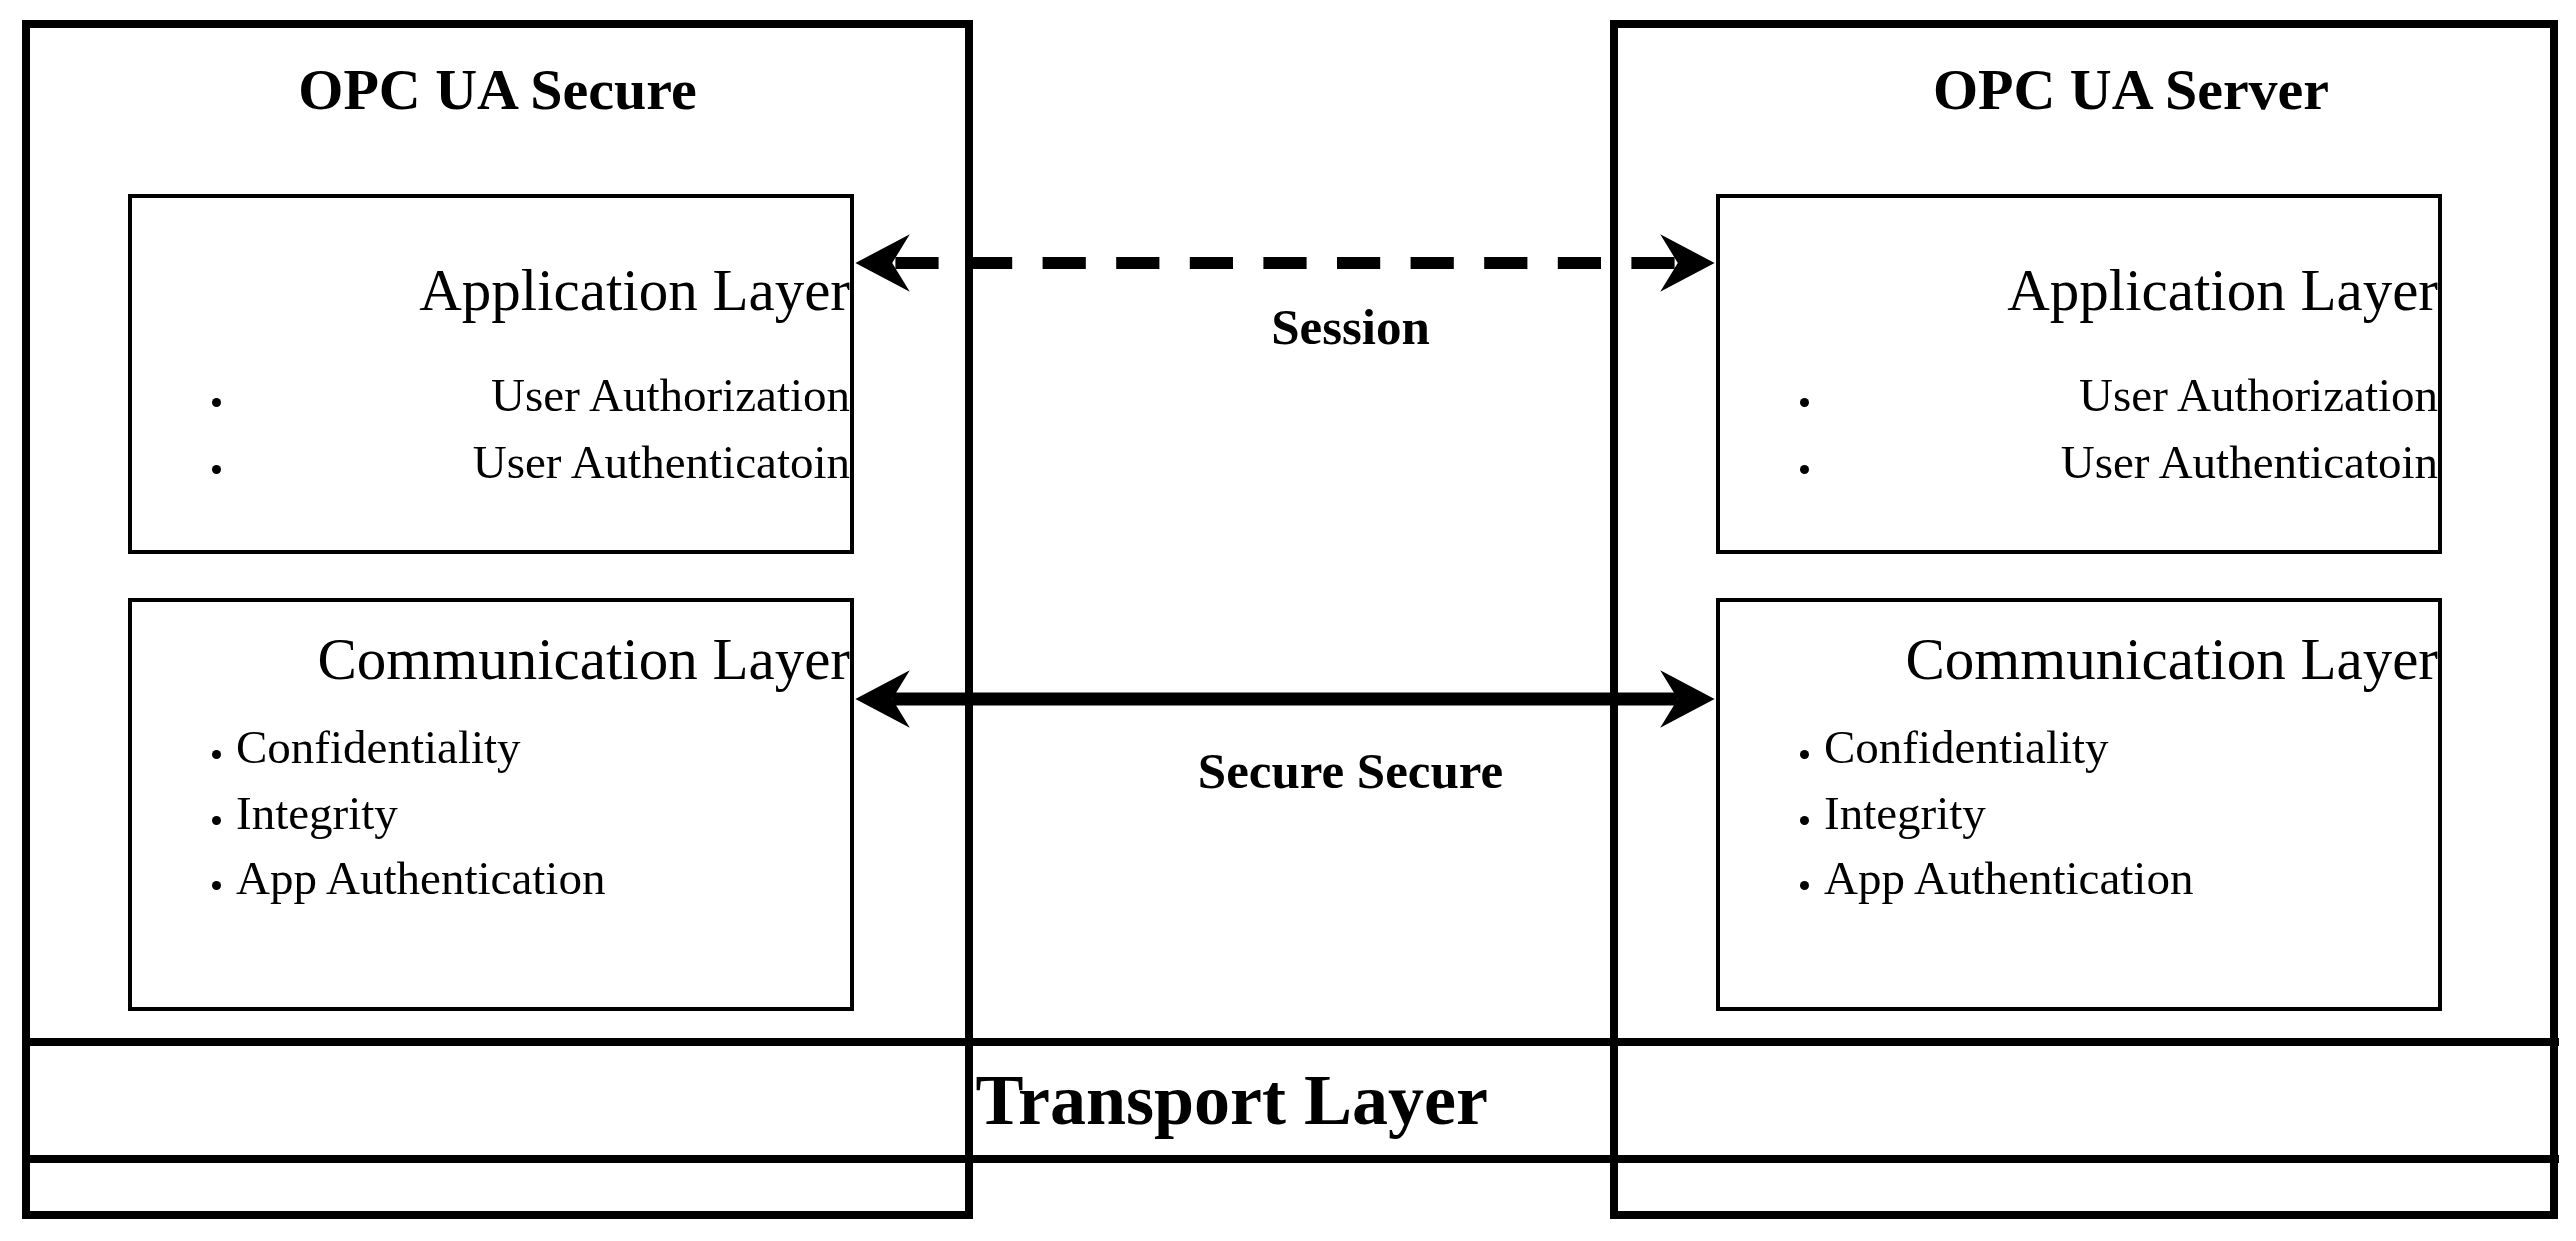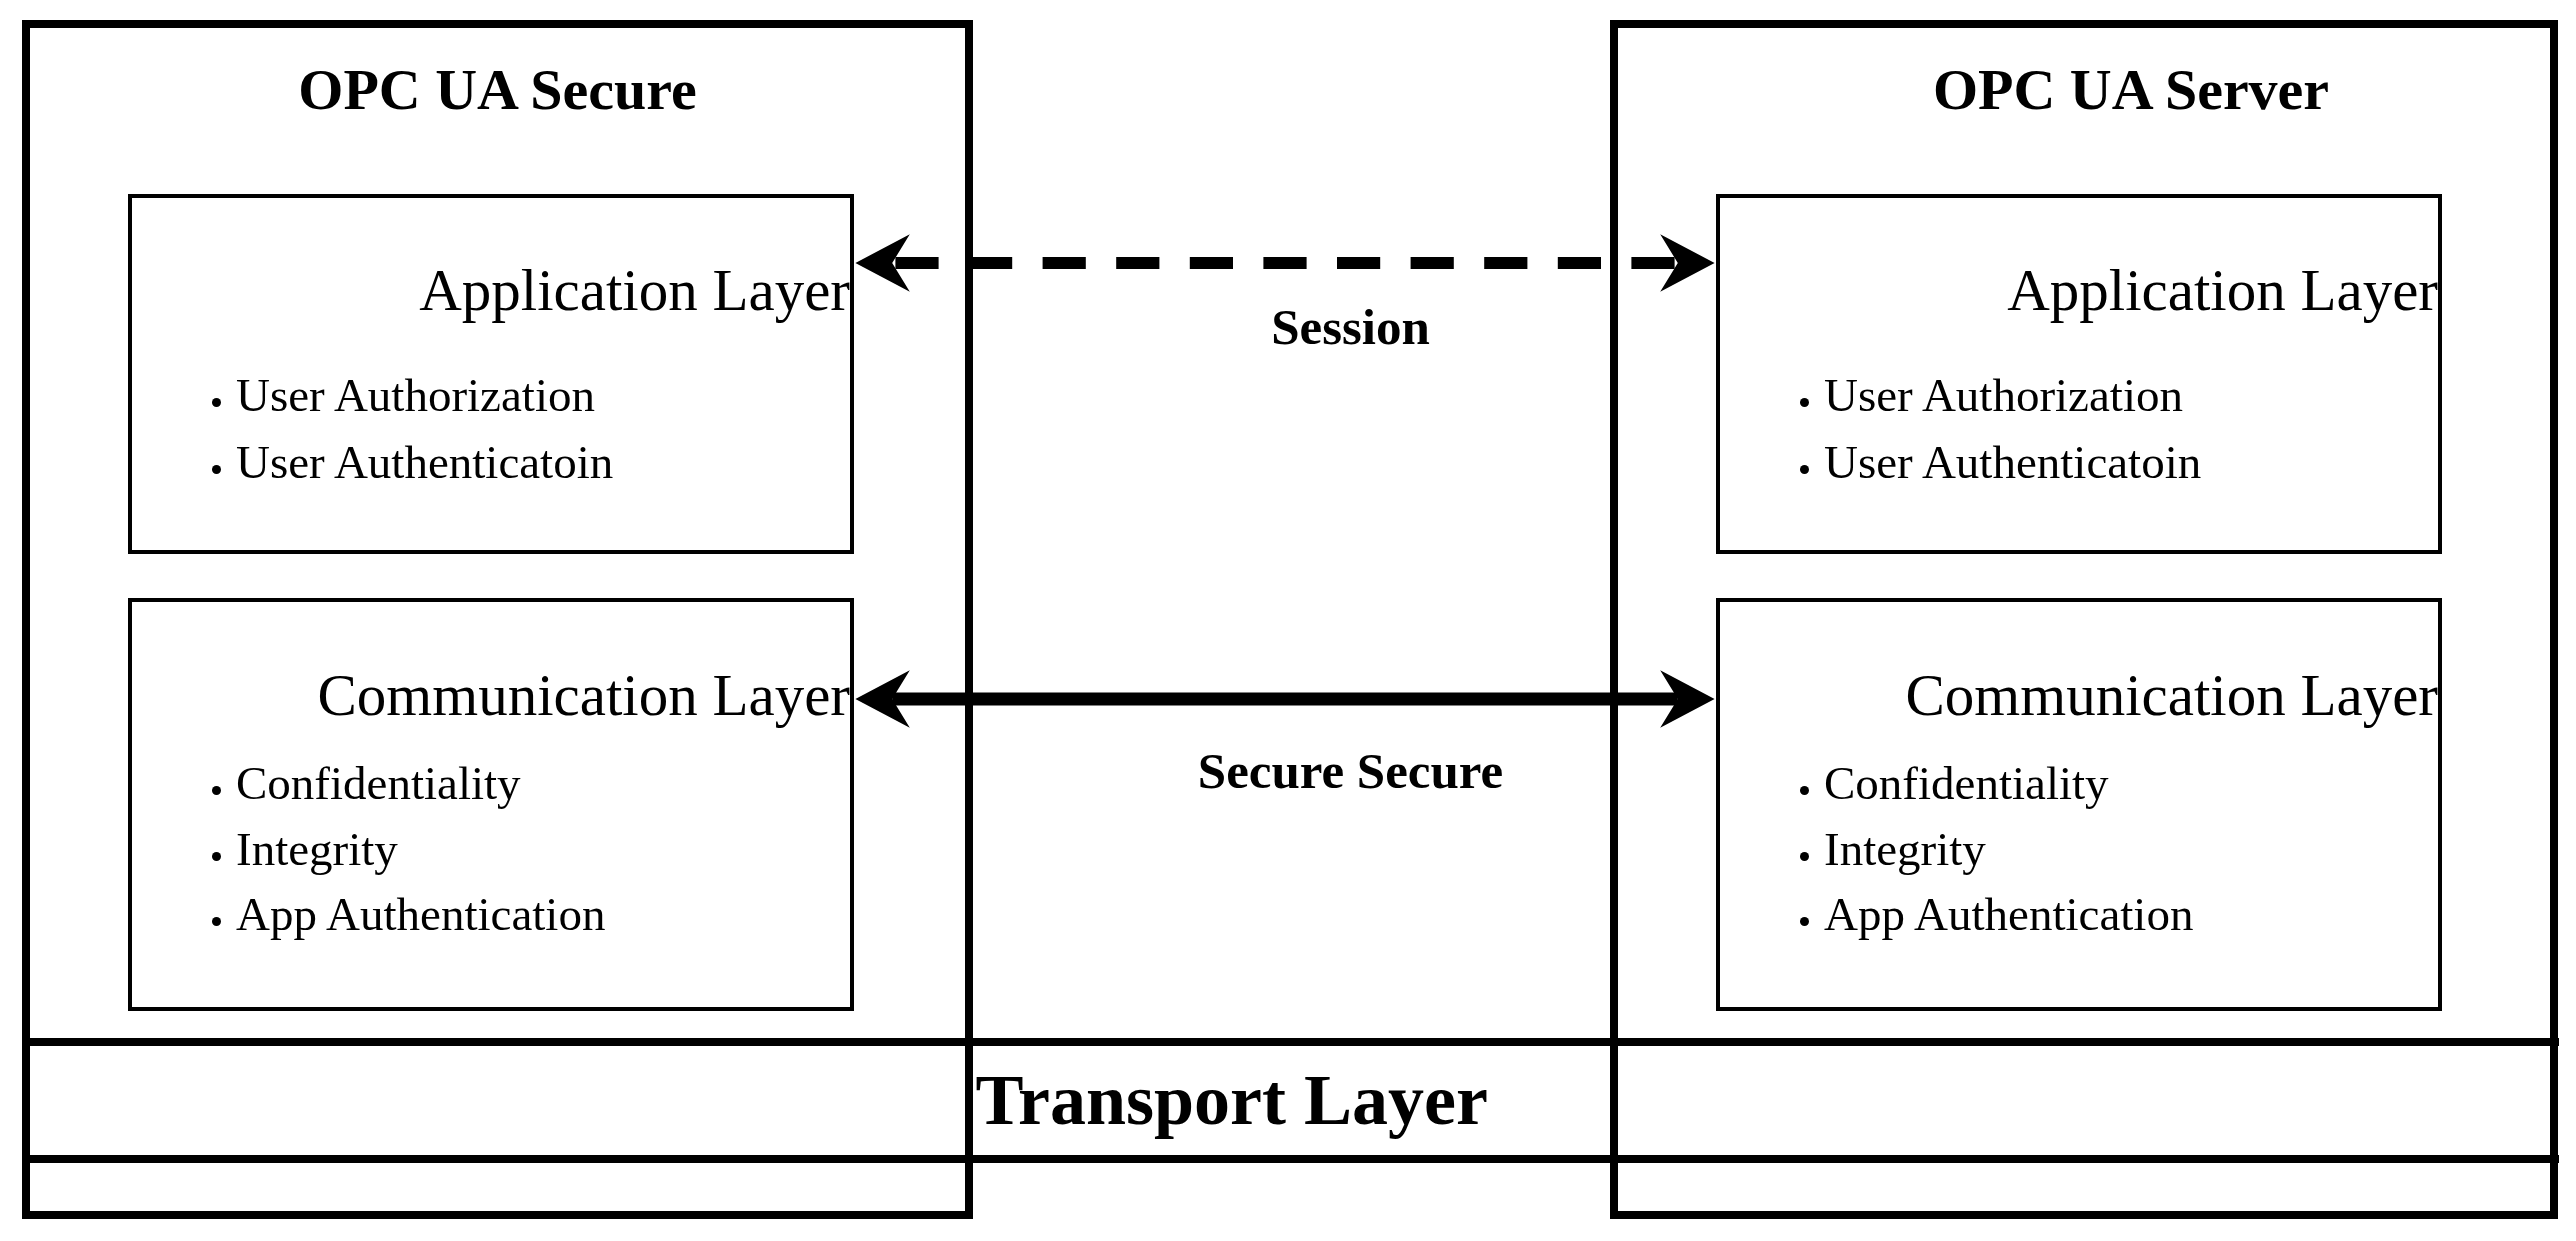--- a/index.html
+++ b/index.html
@@ -48,33 +48,33 @@
   #server-comm { left: 1716px; top: 598px; width: 726px; height: 413px; }
 
   .layer-title {
     text-align: right;
     font-size: 59px;
     line-height: 59px;
     font-weight: normal;
     white-space: nowrap;
   }
   .app-box  .layer-title { margin-top: 63px; }
-  .comm-box .layer-title { margin-top: 64px; }
+  .comm-box .layer-title { margin-top: 28px; }
 
   ul.bullets {
     margin: 0;
     padding: 0 0 0 104px;
     list-style: disc outside;
     font-size: 47px;
     line-height: 56px;
   }
   .app-box  ul.bullets { margin-top: 47px; }
   .comm-box ul.bullets { margin-top: 30px; }
   ul.bullets li { margin: 0; }
-  .app-box  ul.bullets li { margin-bottom: 11.2px; }
+  .app-box  ul.bullets li { margin-bottom: 11.2px; text-align: right; }
   .comm-box ul.bullets li { margin-bottom: 9.6px; }
   ul.bullets li::marker { color: #000000; font-size: 0.62em; }
 
   .conn-label {
     position: absolute;
     left: 973px;
     width: 755px;
     text-align: center;
     font-size: 51px;
     line-height: 51px;

